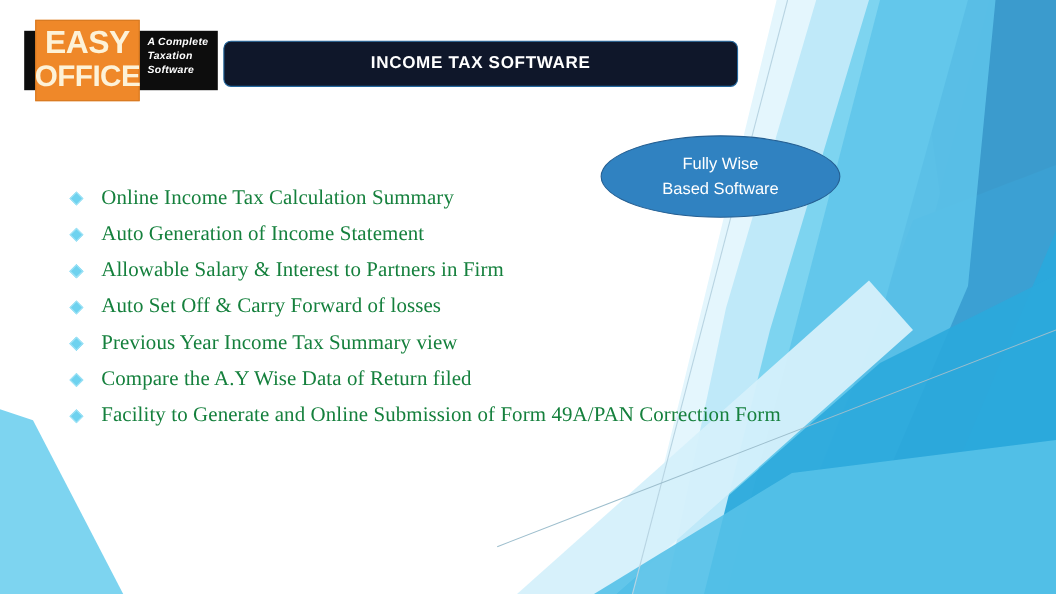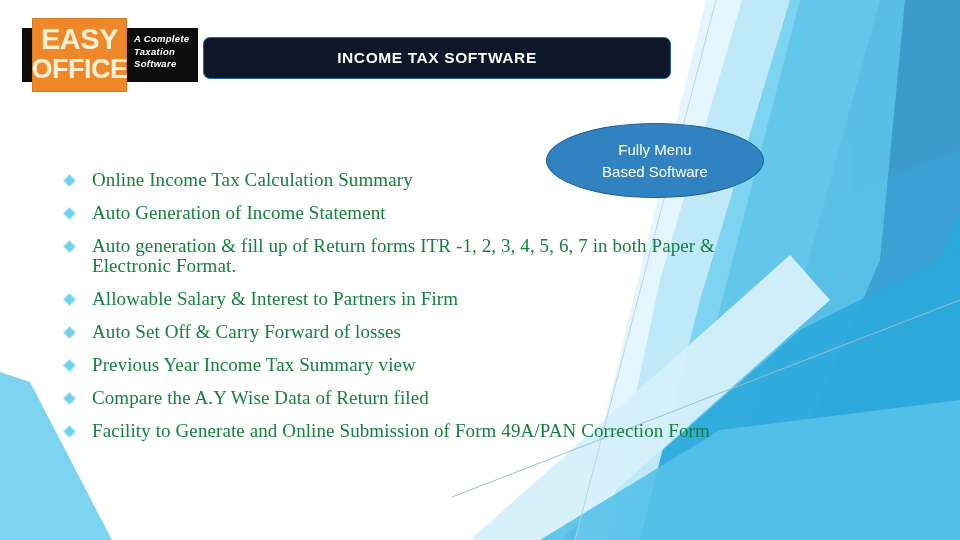--- a/index.html
+++ b/index.html
@@ -214,36 +214,35 @@
       <div>Taxation</div>
       <div>Software</div>
     </div>
   </div>
 
   <div id="title-banner">
     <span id="title-text">INCOME TAX SOFTWARE</span>
   </div>
 
   <div id="callout">
-    <div>Fully Menu</div>
+    <div>Fully Wise</div>
     <div>Based Software</div>
   </div>
 
   <div id="bullets">
     <div class="bullet-row">
       <span class="bullet-diamond"></span>
       <span class="bullet-text">Online Income Tax Calculation Summary</span>
     </div>
     <div class="bullet-row">
       <span class="bullet-diamond"></span>
       <span class="bullet-text">Auto Generation of Income Statement</span>
     </div>
     <div class="bullet-row">
       <span class="bullet-diamond"></span>
-      <span class="bullet-text">Auto generation &amp; fill up of Return forms ITR -1, 2, 3, 4, 5, 6, 7 in both Paper &amp; Electronic Format.</span>
     </div>
     <div class="bullet-row">
       <span class="bullet-diamond"></span>
       <span class="bullet-text">Allowable Salary &amp; Interest to Partners in Firm</span>
     </div>
     <div class="bullet-row">
       <span class="bullet-diamond"></span>
       <span class="bullet-text">Auto Set Off &amp; Carry Forward of losses</span>
     </div>
     <div class="bullet-row">

